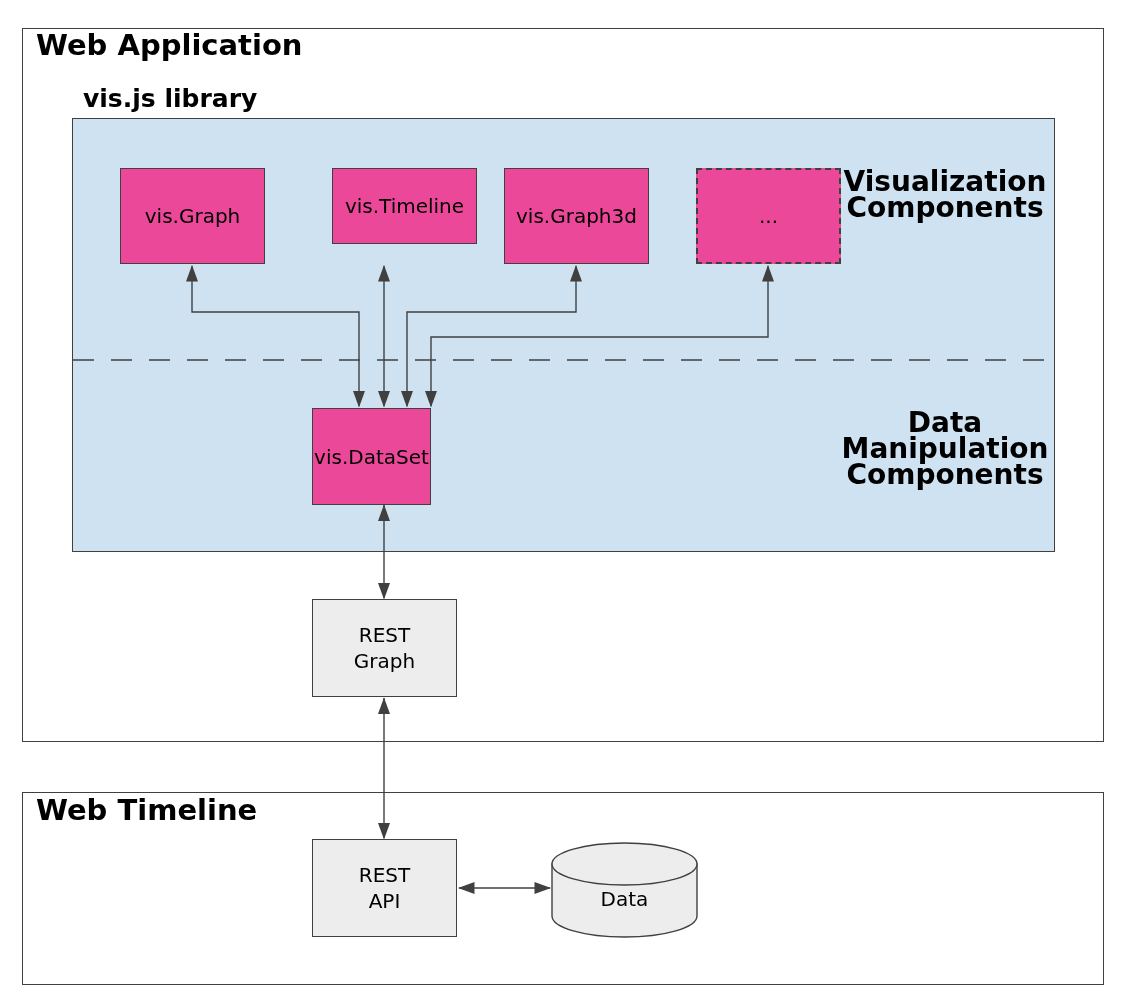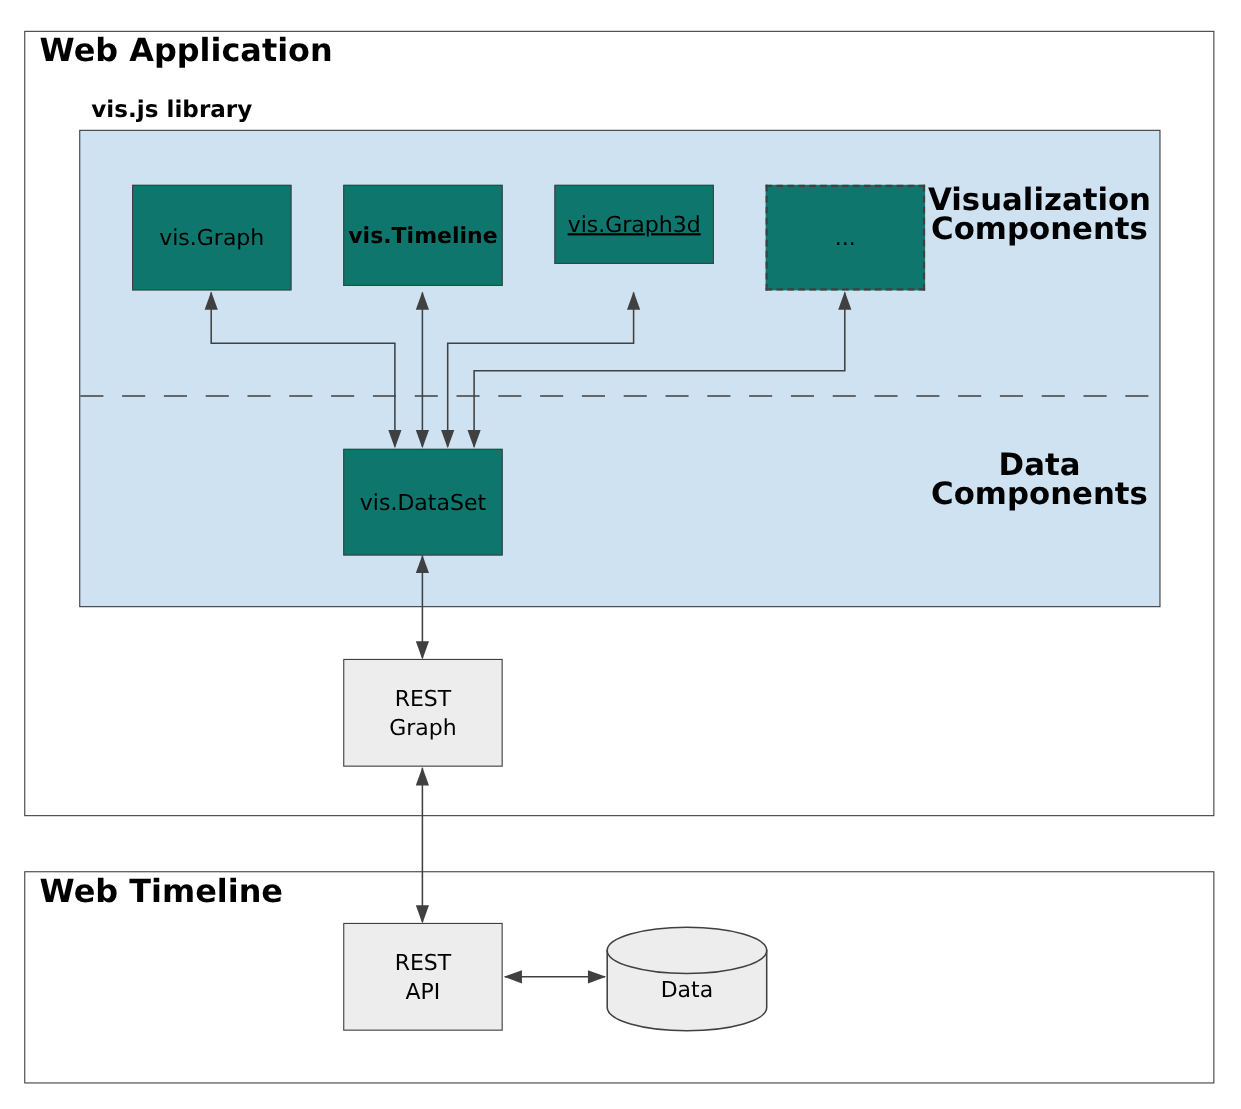--- a/index.html
+++ b/index.html
@@ -4,24 +4,24 @@
 <style>
   html,body{margin:0;padding:0;background:#ffffff;}
   .canvas{
     position:relative;width:1128px;height:1008px;background:#ffffff;
     font-family:"DejaVu Sans","Liberation Sans",sans-serif;color:#000;
     overflow:hidden;
   }
   .panel{position:absolute;background:#ffffff;border:1.4px solid #404040;box-sizing:border-box;}
   .panel-title{position:absolute;font-weight:bold;font-size:29px;line-height:28px;white-space:nowrap;}
   .lib-panel{position:absolute;background:#cfe2f1;border:1.4px solid #404040;box-sizing:border-box;}
-  .lib-title{position:absolute;font-weight:bold;font-size:21px;line-height:24px;white-space:nowrap;}
+  .lib-title{position:absolute;font-weight:bold;font-size:25px;line-height:24px;white-space:nowrap;}
   .node{
     position:absolute;display:flex;flex-direction:column;align-items:center;justify-content:center;
-    background:#0f766e;border:1.5px solid #404040;box-sizing:border-box;
+    background:#ec4899;border:1.5px solid #404040;box-sizing:border-box;
     font-size:20px;line-height:26px;text-align:center;z-index:2;
   }
   .node.dashed{border:2px dashed #404040;}
   .node.gray{background:#ededed;}
   .side-label{
     position:absolute;font-weight:bold;font-size:28px;line-height:26px;
     text-align:center;z-index:2;
   }
   .cyl-label{
     position:absolute;font-size:20px;line-height:28px;text-align:center;z-index:6;
@@ -35,40 +35,41 @@
 
   <div class="panel" style="left:22px;top:28px;width:1082px;height:714px;"></div>
   <div class="panel-title" style="left:36px;top:31px;">Web Application</div>
 
   <div class="lib-title" style="left:83px;top:87px;">vis.js library</div>
   <div class="lib-panel" style="left:72px;top:118px;width:983px;height:434px;"></div>
 
   <div class="node" style="left:120px;top:168px;width:145px;height:96px;">
     <span>vis.Graph</span>
   </div>
-  <div class="node" style="left:312px;top:168px;width:145px;height:92px;font-weight:bold;">
+  <div class="node" style="left:332px;top:168px;width:145px;height:76px;">
     <span>vis.Timeline</span>
   </div>
-  <div class="node" style="left:504px;top:168px;width:145px;height:72px;text-decoration:underline;">
+  <div class="node" style="left:504px;top:168px;width:145px;height:96px;">
     <span>vis.Graph3d</span>
   </div>
   <div class="node dashed" style="left:696px;top:168px;width:145px;height:96px;">
     <span>...</span>
   </div>
 
   <div class="side-label" style="left:835px;top:169px;width:220px;">
     <div>Visualization</div>
     <div>Components</div>
   </div>
   <div class="side-label" style="left:835px;top:410px;width:220px;">
     <div>Data</div>
+    <div>Manipulation</div>
     <div>Components</div>
   </div>
 
-  <div class="node" style="left:312px;top:408px;width:145px;height:97px;">
+  <div class="node" style="left:312px;top:408px;width:119px;height:97px;">
     <span>vis.DataSet</span>
   </div>
 
   <div class="node gray" style="left:312px;top:599px;width:145px;height:98px;">
     <div>REST</div>
     <div>Graph</div>
   </div>
 
   <div class="panel" style="left:22px;top:792px;width:1082px;height:193px;"></div>
   <div class="panel-title" style="left:36px;top:796px;">Web Timeline</div>

